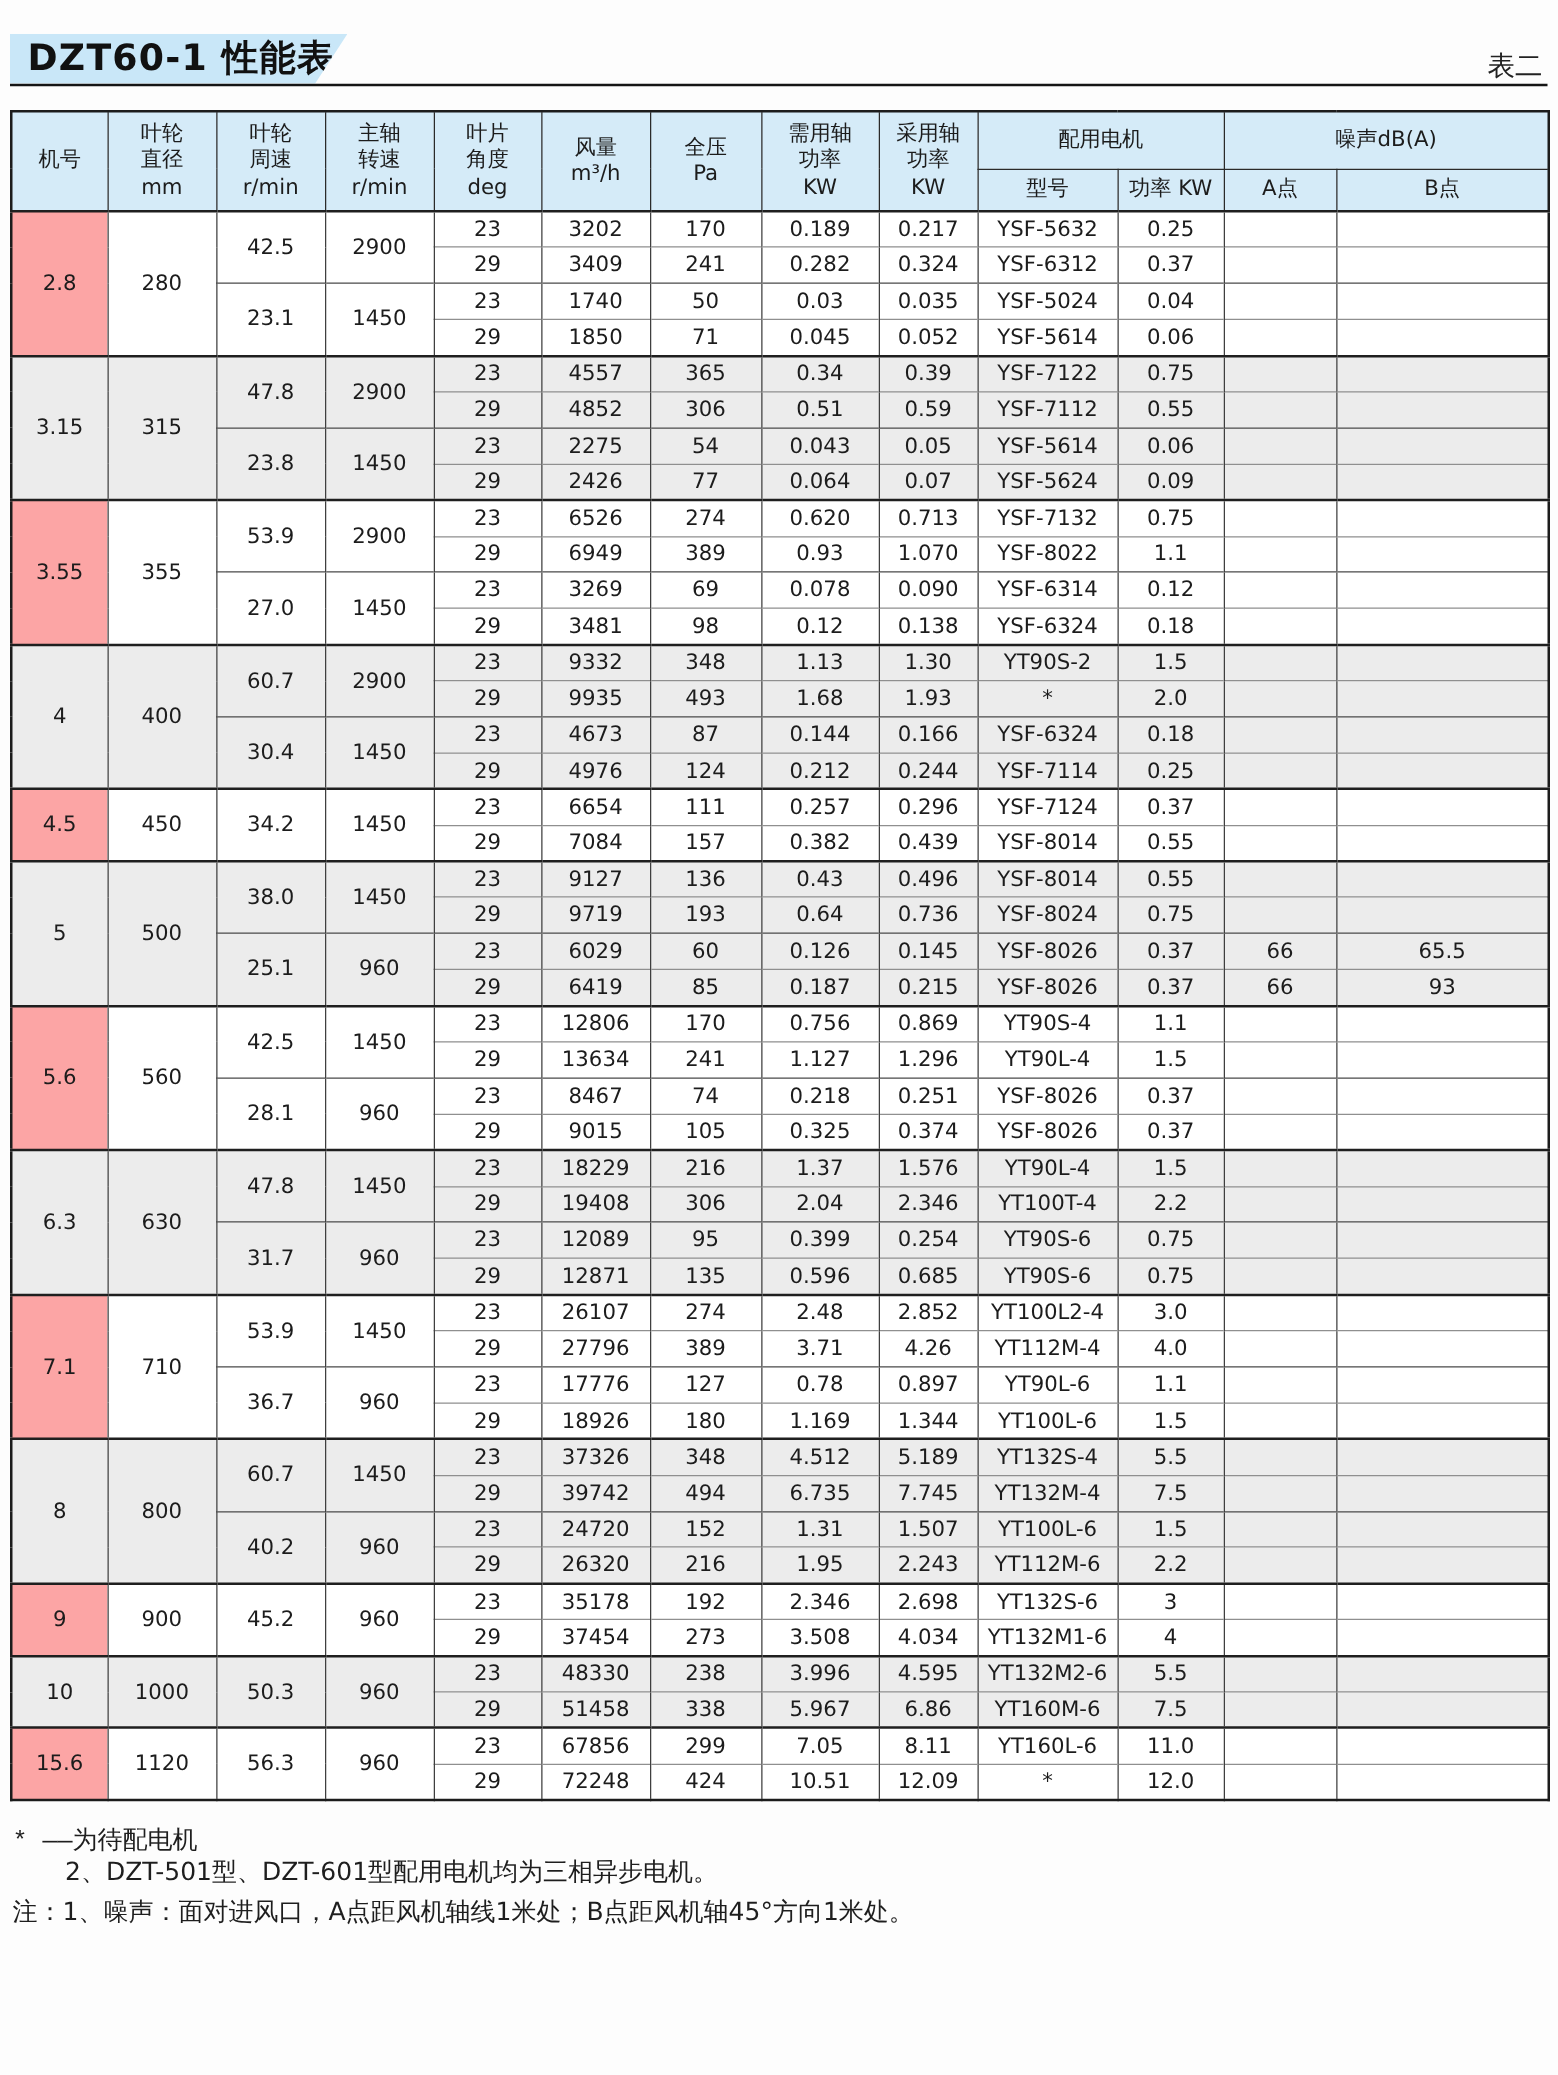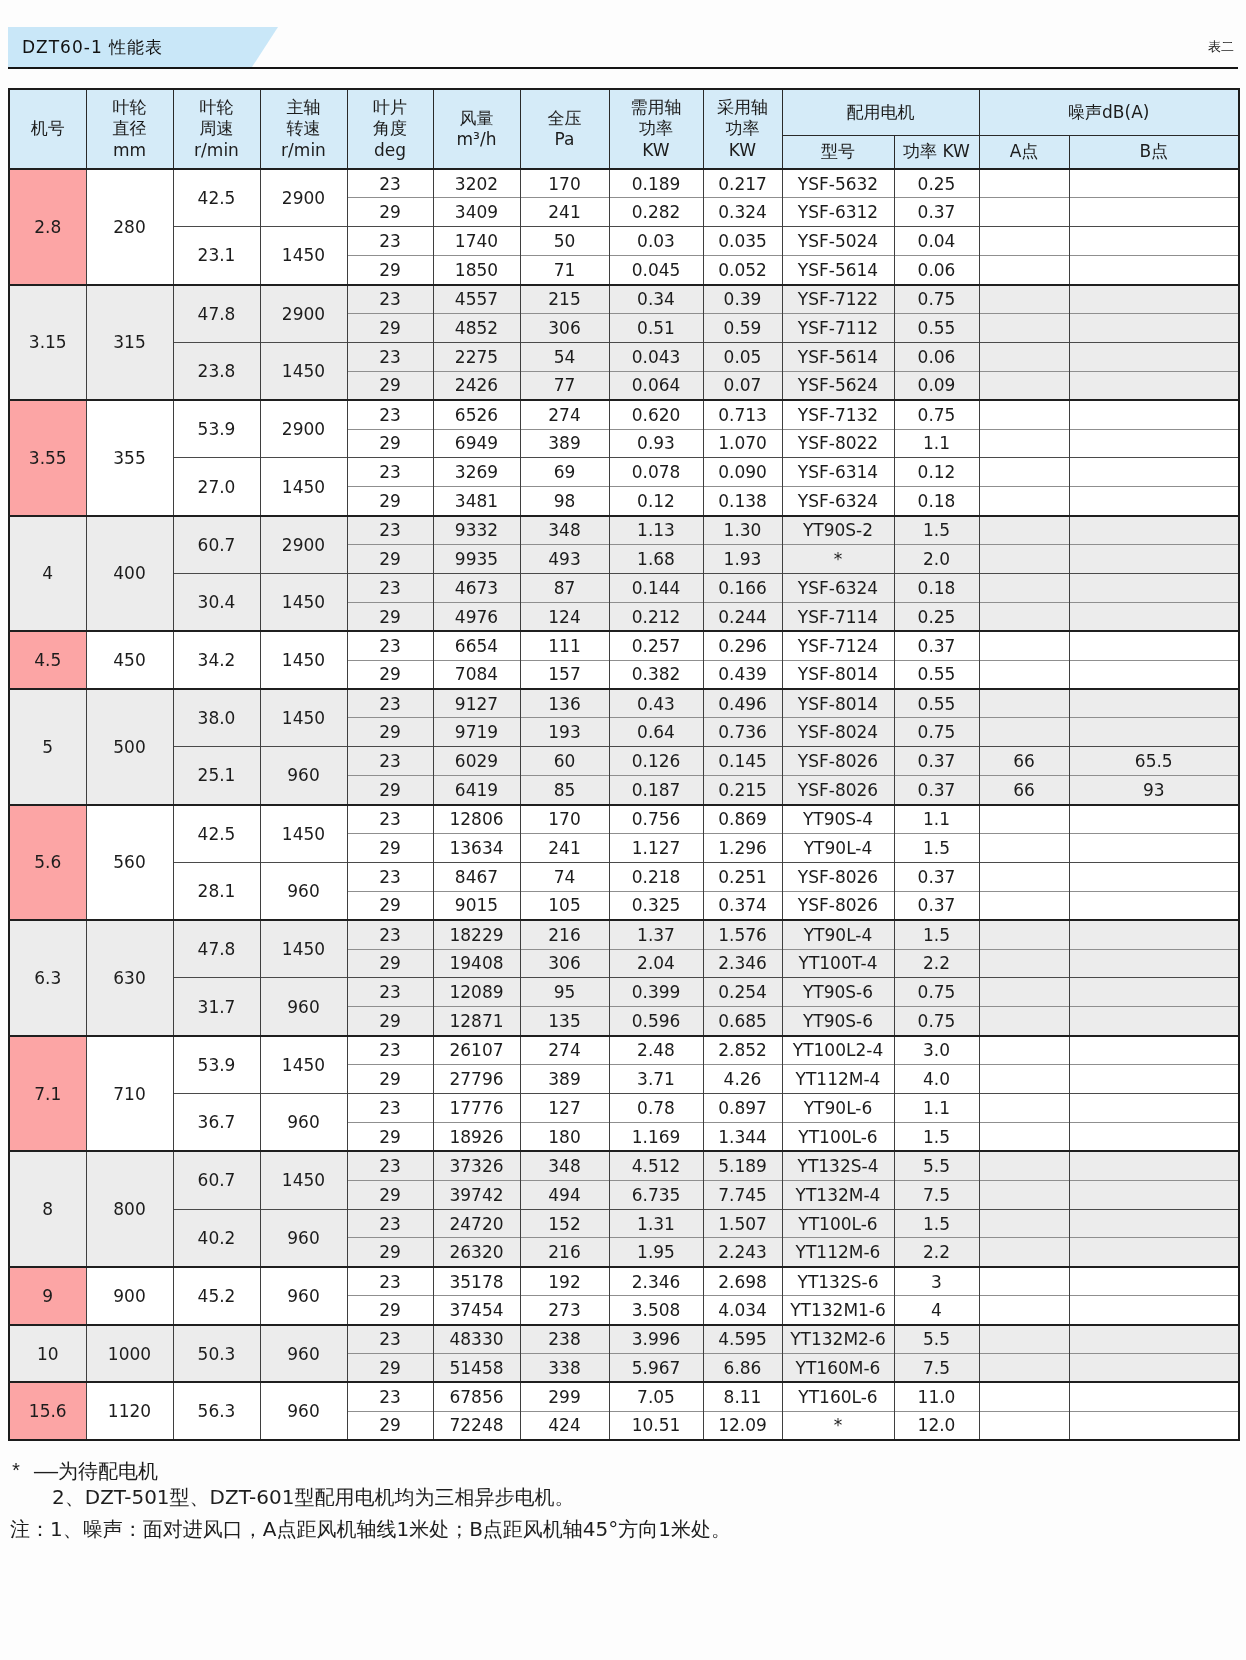--- a/index.html
+++ b/index.html
@@ -9,25 +9,25 @@
     background:#fdfdfd; color:#1a1a1a;
     position:relative; height:1660px; overflow:hidden;
   }
   .ribbon {
     position:absolute; left:8px; top:27px; width:270px; height:40px;
     background:#c9e7f8;
     clip-path: polygon(0 0, 100% 0, calc(100% - 26px) 100%, 0 100%);
     display:flex; align-items:center;
   }
   .ribbon .title {
-    font-size:17px; font-weight:normal; letter-spacing:1px;
+    font-size:29px; font-weight:bold; letter-spacing:1px;
     padding-left:14px; white-space:nowrap; color:#111;
   }
   .corner-tag {
-    position:absolute; top:38px; right:12px; font-size:13px; color:#222;
+    position:absolute; top:38px; right:12px; font-size:22px; color:#222;
   }
   .top-rule {
     position:absolute; left:8px; top:67px; width:1230px; height:2px; background:#151515;
   }
   table.perf {
     position:absolute; left:8px; top:88px;
     width:1230px; border-collapse:collapse; table-layout:fixed;
     border:2px solid #1c1c1c;
     font-size:17px; color:#1c1c1c;
   }
@@ -165,21 +165,21 @@
         <td></td>
         <td></td>
       </tr>
       <tr class="shade group-start">
         <td rowspan="4" class="jihao">3.15</td>
         <td rowspan="4">315</td>
         <td rowspan="2">47.8</td>
         <td rowspan="2">2900</td>
         <td>23</td>
         <td>4557</td>
-        <td>215</td>
+        <td>365</td>
         <td>0.34</td>
         <td>0.39</td>
         <td>YSF-7122</td>
         <td>0.75</td>
         <td></td>
         <td></td>
       </tr>
       <tr class="shade">
         <td>29</td>
         <td>4852</td>

